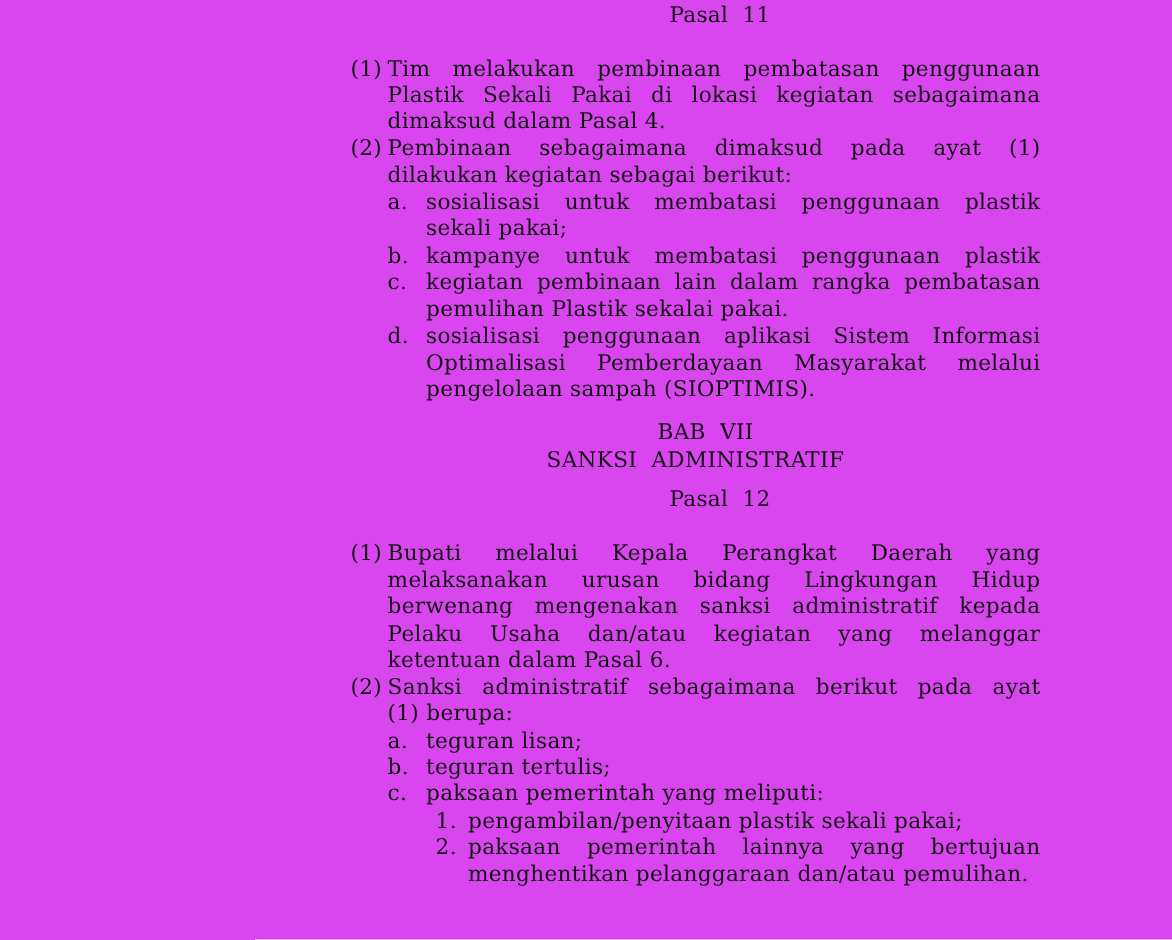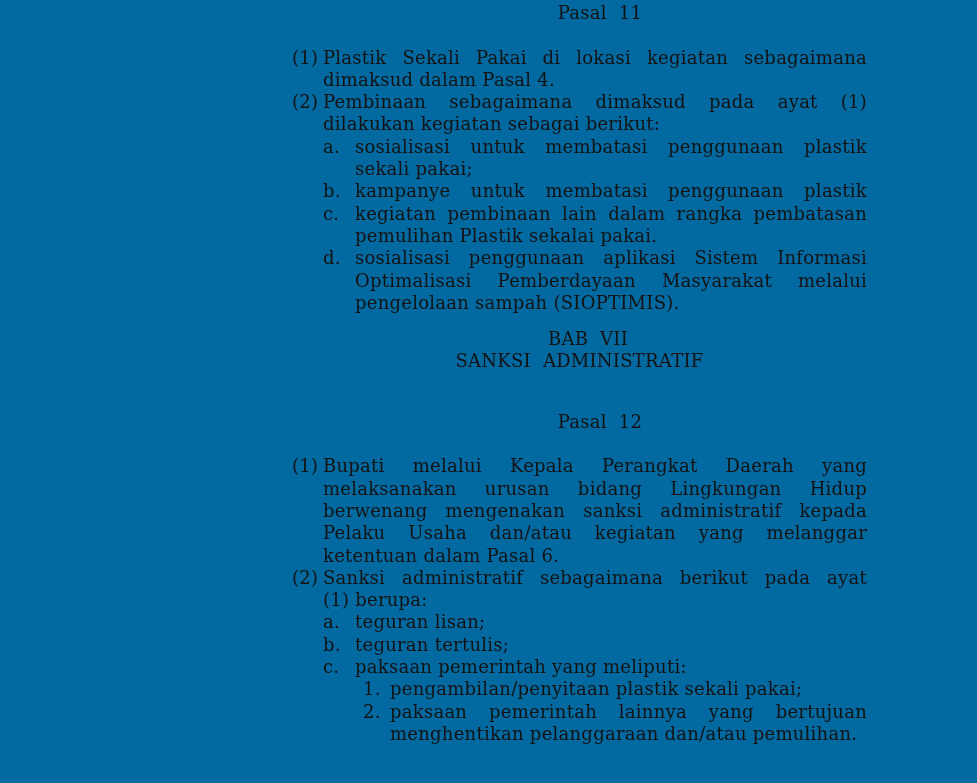--- a/index.html
+++ b/index.html
@@ -5,21 +5,21 @@
   html, body {
     margin: 0;
     padding: 0;
     background: #ffffff;
   }
   .page {
     position: relative;
     width: 977px;
     height: 783px;
     overflow: hidden;
-    background: #0369a1;
+    background: #d946ef;
     color: #131313;
     font-family: "DejaVu Serif", "Liberation Serif", serif;
     font-size: 18px;
     line-height: 22.3px;
     letter-spacing: 0.25px;
   }
   .content {
     position: absolute;
     left: 292px;
     top: 2px;
@@ -28,21 +28,21 @@
   .heading {
     text-align: center;
     white-space: pre;
   }
   .heading.article {
     padding-left: 41px;
     margin-bottom: 22.3px;
   }
   .heading.article-spaced {
     padding-left: 41px;
-    margin-top: 38px;
+    margin-top: 11px;
     margin-bottom: 22.3px;
   }
   .heading.chapter {
     padding-left: 17px;
     margin-top: 14px;
   }
   .heading.chapter-title {
     padding-left: 0;
   }
   .li { display: flex; }
@@ -63,20 +63,21 @@
 </style>
 </head>
 <body>
 
 <div class="page">
   <div class="content">
       <div class="heading article">Pasal  11</div>
       <div class="li l1">
         <div class="marker">(1)</div>
         <div class="ibody">
+          <div class="tl">Tim melakukan pembinaan pembatasan penggunaan</div>
           <div class="tl">Plastik Sekali Pakai di lokasi kegiatan sebagaimana</div>
           <div class="tl last">dimaksud dalam Pasal 4.</div>
         </div>
       </div>
       <div class="li l1">
         <div class="marker">(2)</div>
         <div class="ibody">
           <div class="tl">Pembinaan sebagaimana dimaksud pada ayat (1)</div>
           <div class="tl last">dilakukan kegiatan sebagai berikut:</div>
         </div>

